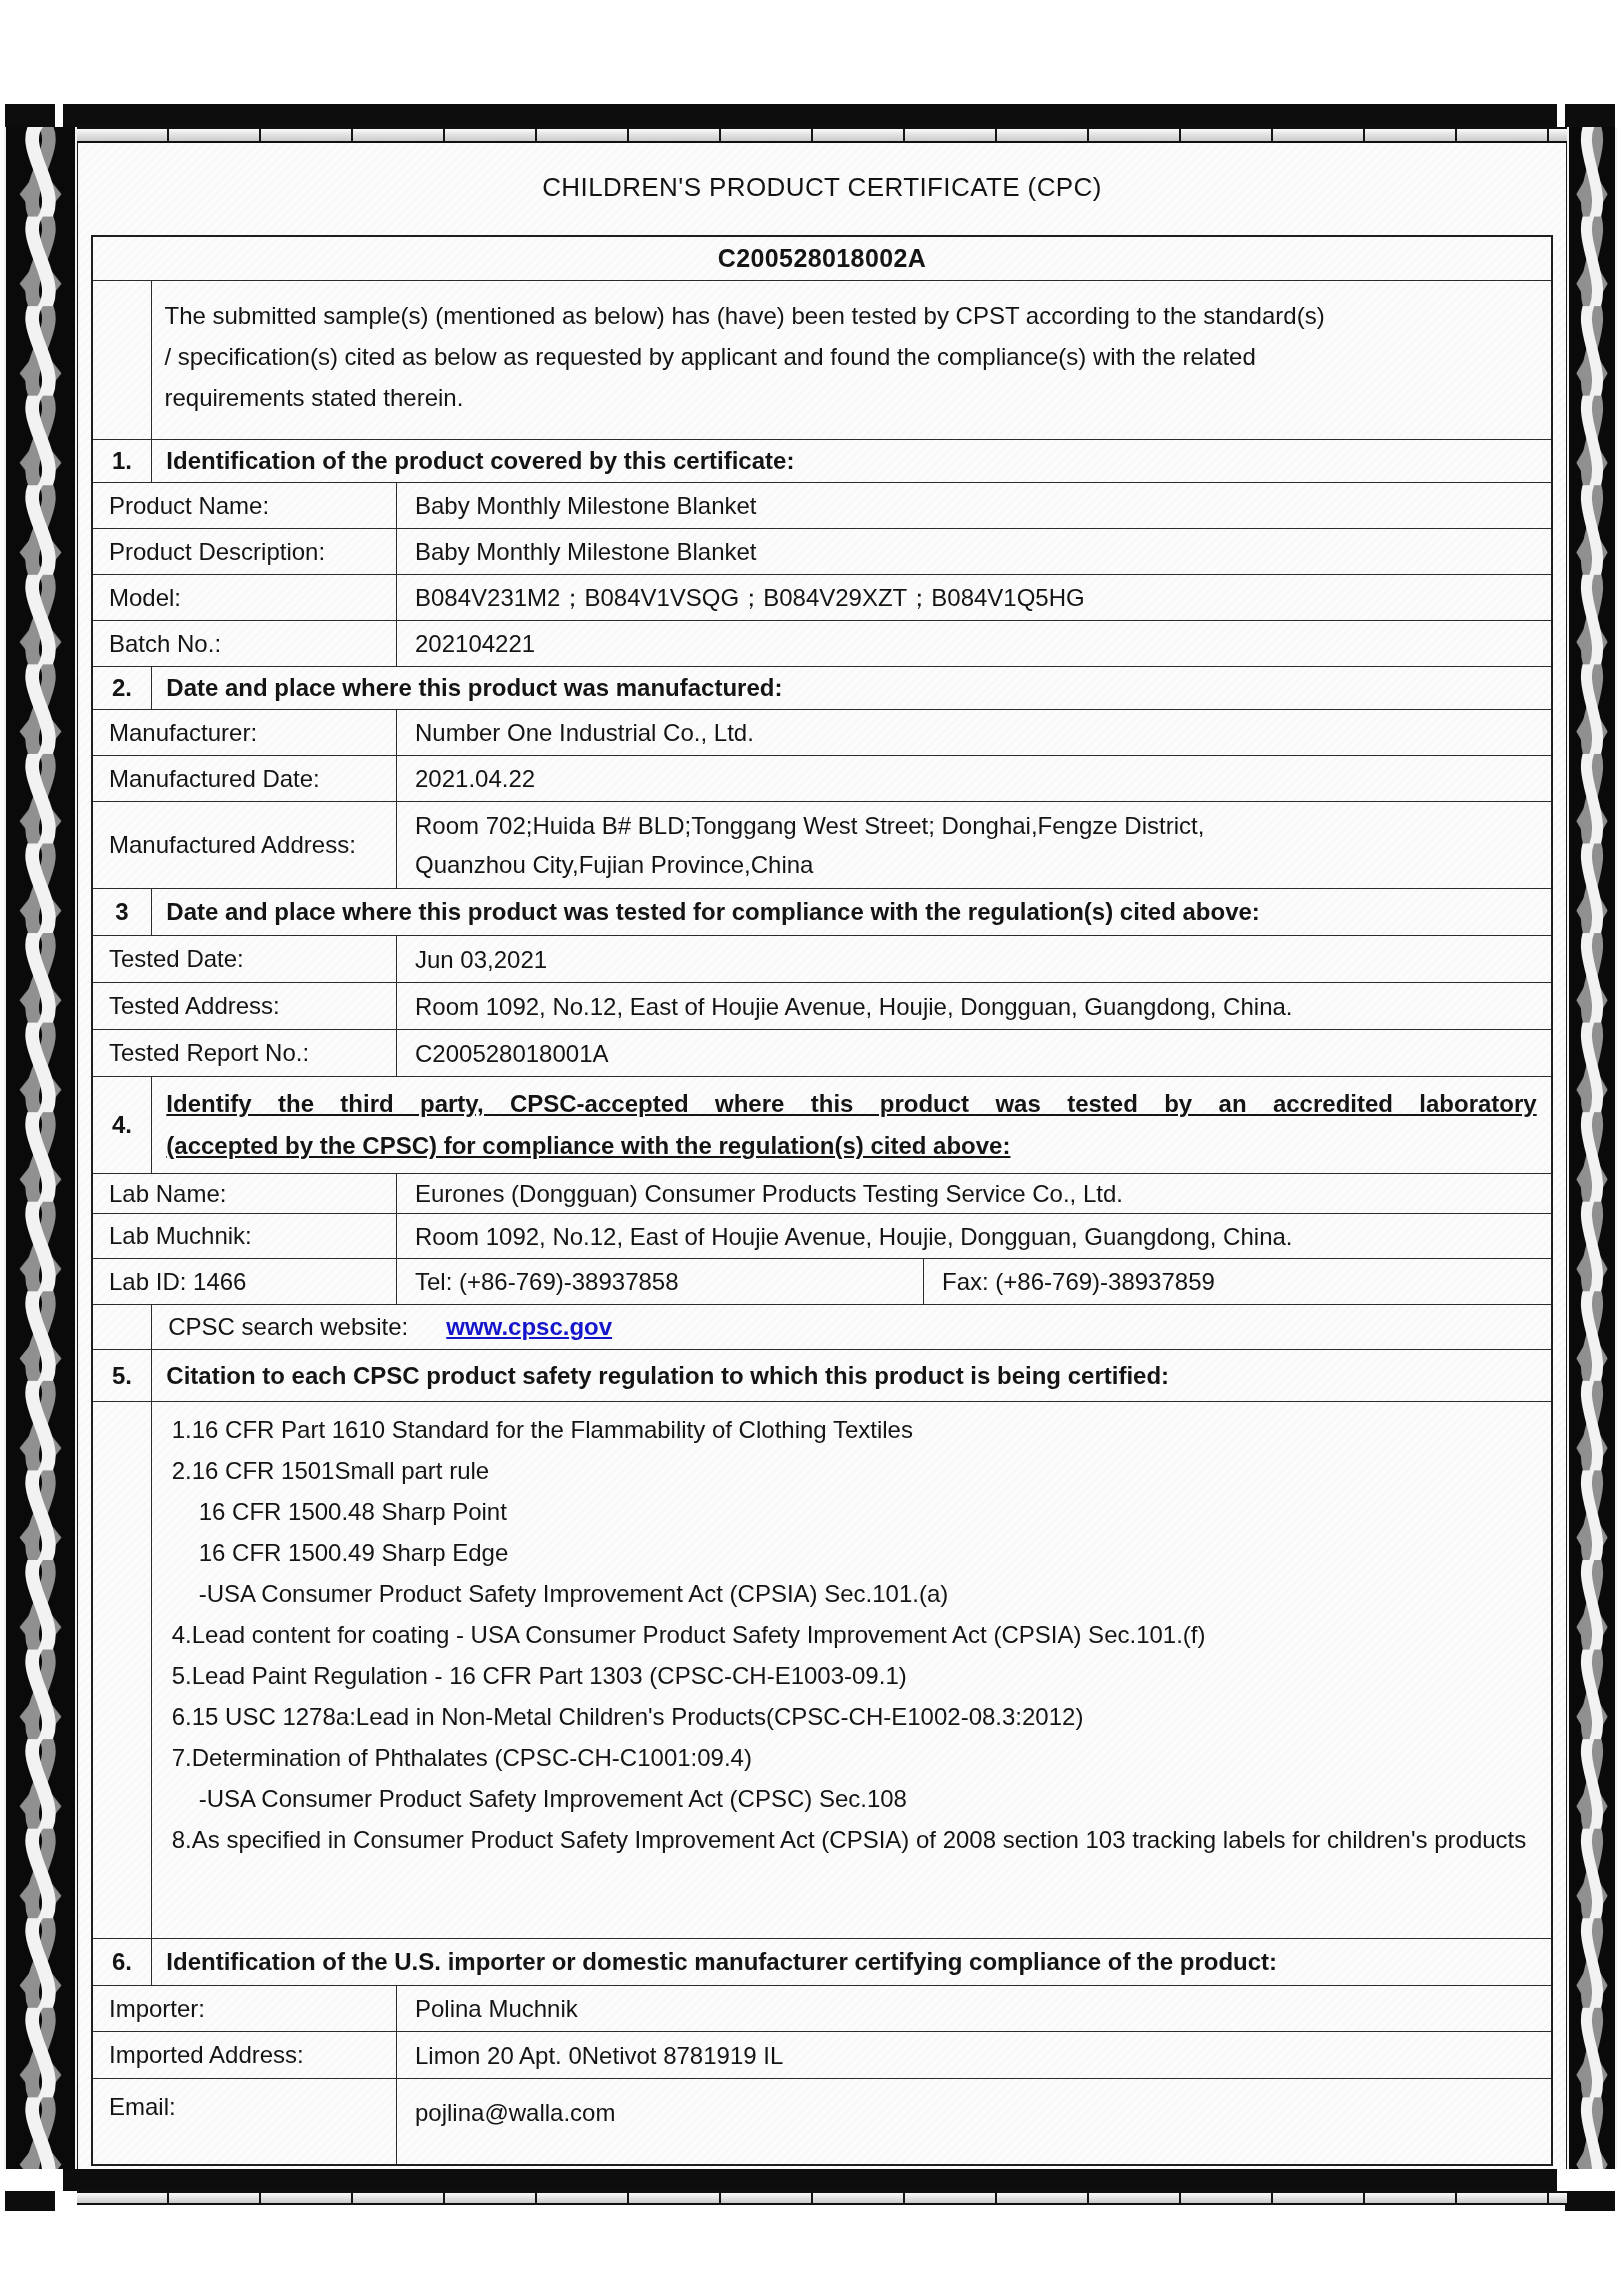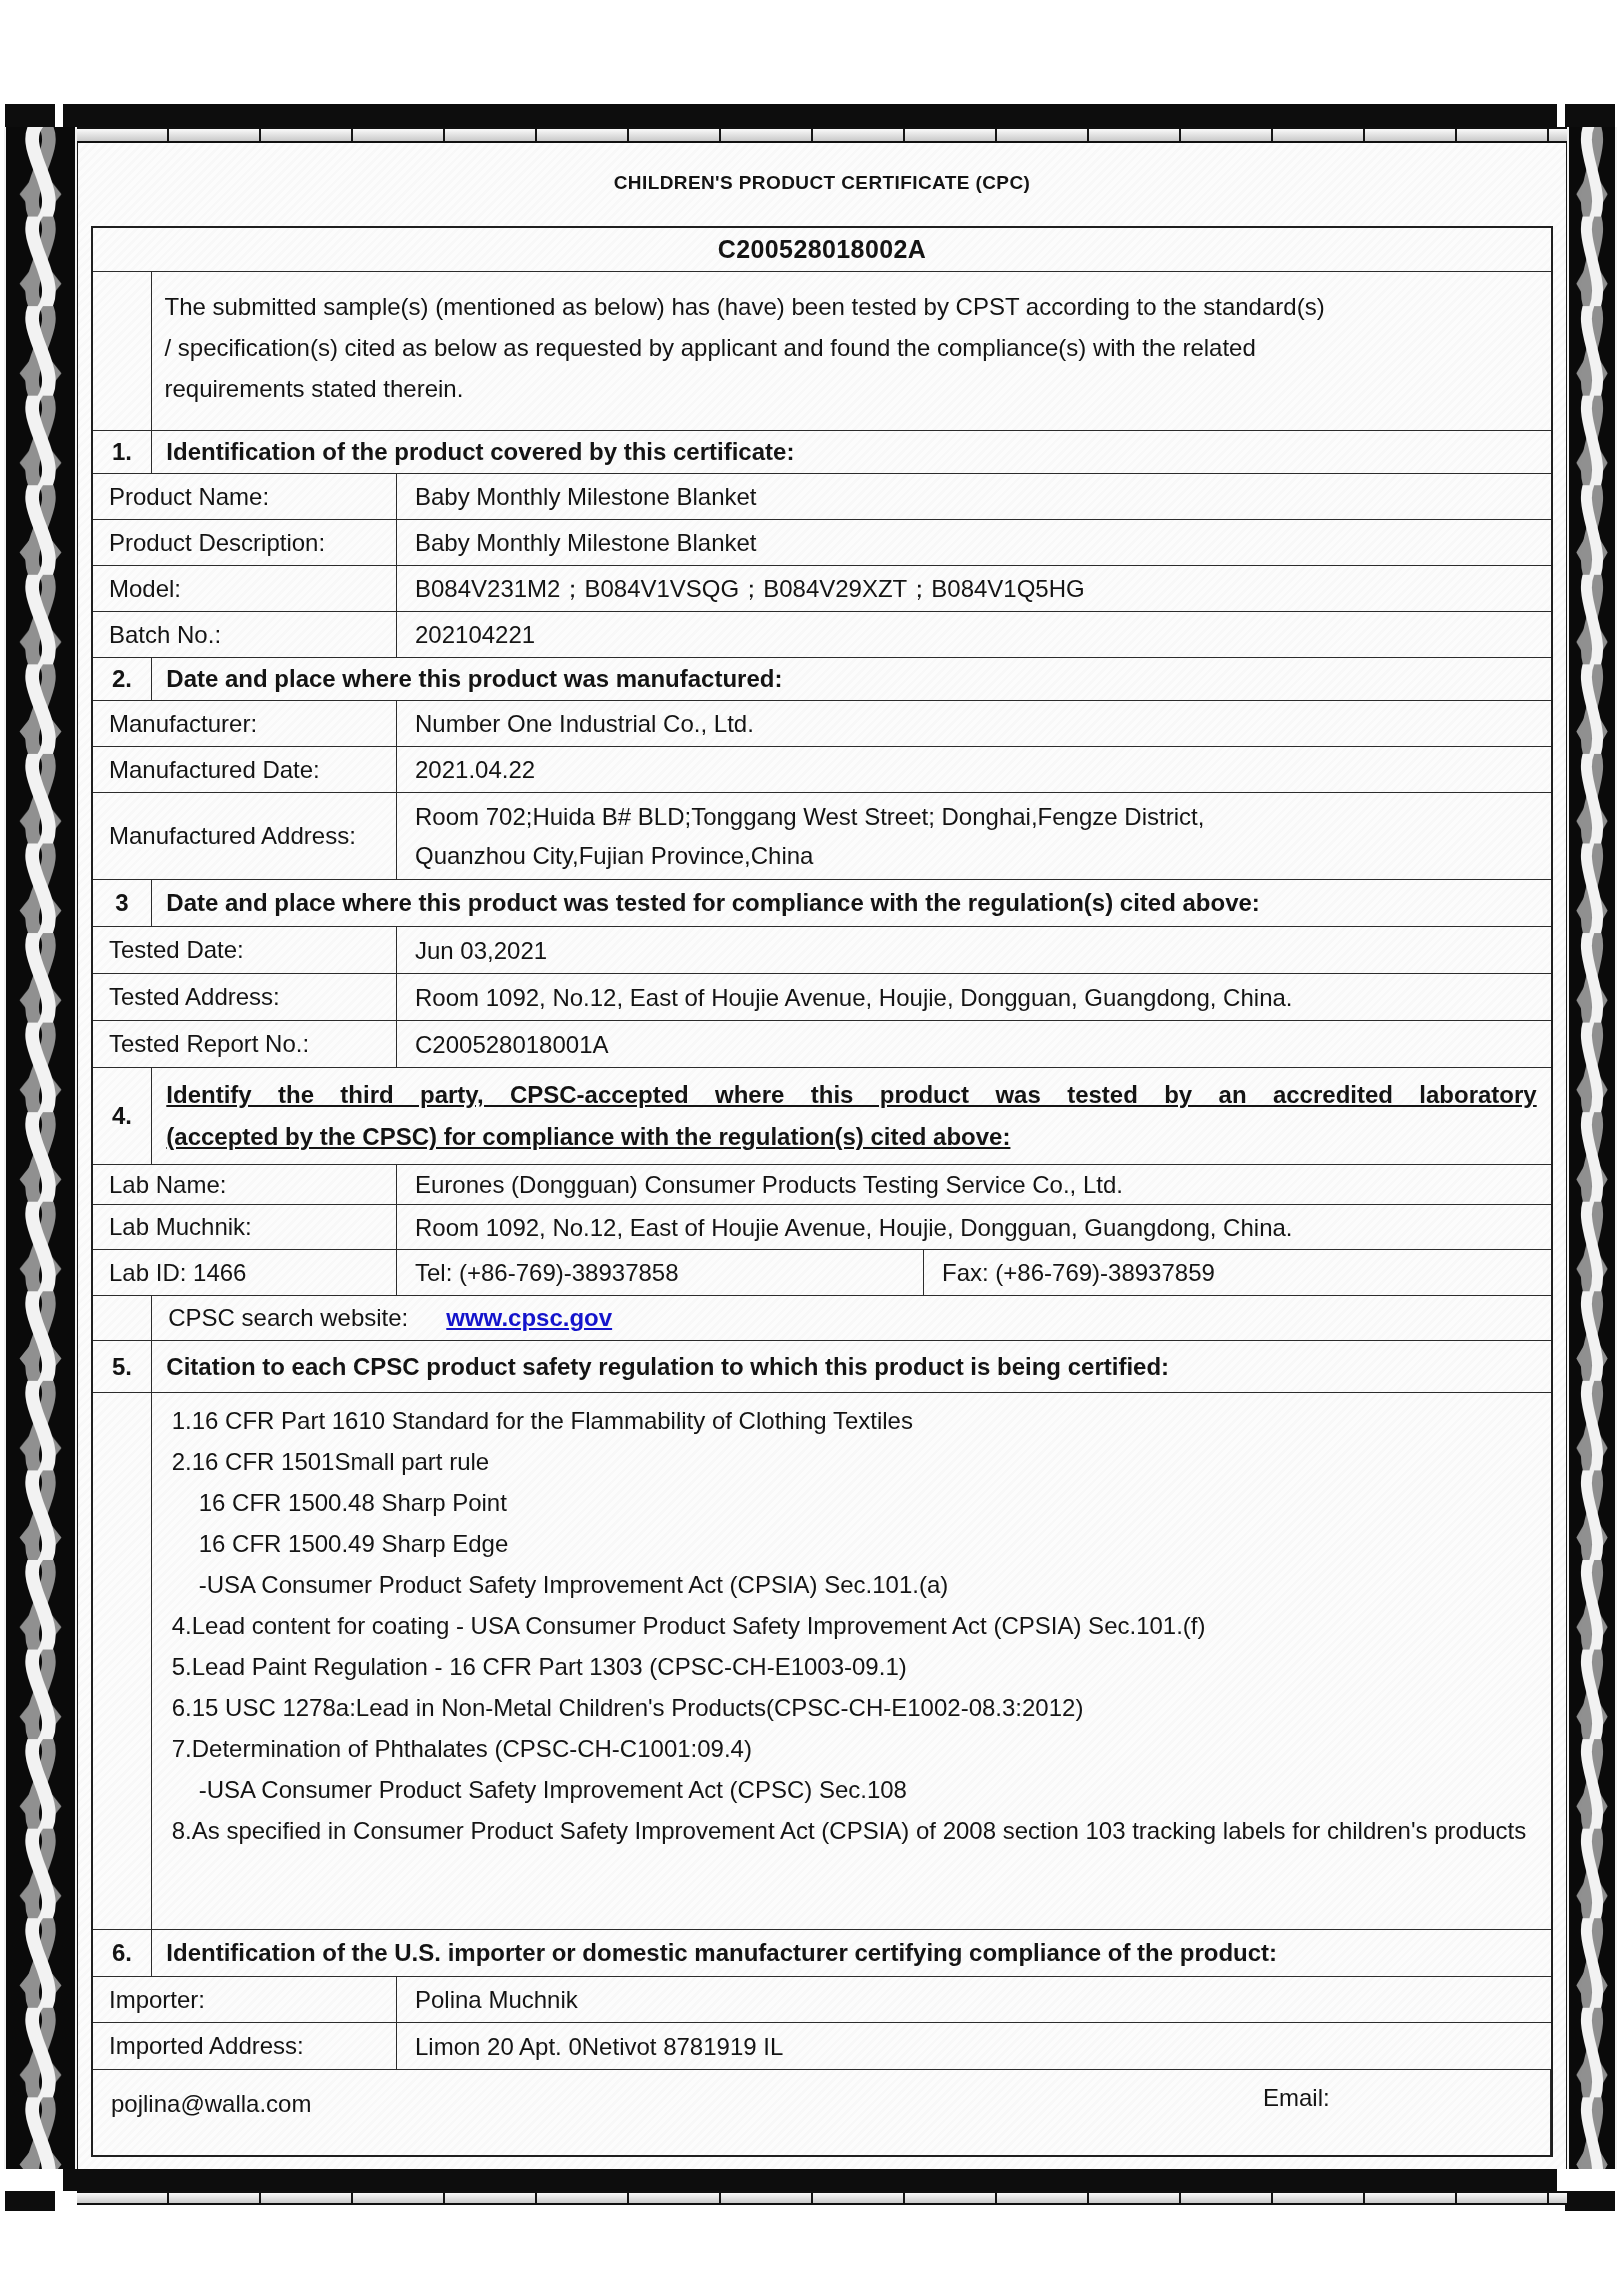--- a/index.html
+++ b/index.html
@@ -35,21 +35,21 @@
   .ornament svg { display:block; width:100%; height:100%; }
 
   
   .content { position:absolute; left:77px; top:143px; width:1490px; height:2026px;
     border-left:1.8px solid #1a1a1a; border-right:1.8px solid #1a1a1a;
     background:
       repeating-linear-gradient(135deg, rgba(0,0,0,0.015) 0 2.7px, rgba(0,0,0,0) 2.7px 6.3px),
       #fcfcfc;
   }
 
-  .title { padding-top:29px; text-align:center; font-size:19px; font-weight:bold; letter-spacing:0.4px; }
+  .title { padding-top:29px; text-align:center; font-size:26px; font-weight:normal; letter-spacing:0.4px; }
 
   .cert-table { width:1462px; height:1931px; margin:32px auto 12px;
     display:flex; flex-direction:column;
     border:2.7px solid #1f1f1f; font-size:24px; }
 
   .tr { display:flex; flex:0 0 auto; }
   .tr + .tr { border-top:1.8px solid #2c2c2c; }
 
   .rh45 {height:40px} .rh48 {height:43px} .rh50 {height:45px} .rh51 {height:46px}
   .rh52 {height:47px} .rh58 {height:52px} .rh97 {height:87px} .rh108 {height:97px}
@@ -256,20 +256,20 @@
       </div>
       <div class="tr rh51">
         <div class="td td-label">Importer:</div>
         <div class="td td-value">Polina Muchnik</div>
       </div>
       <div class="tr rh52">
         <div class="td td-label">Imported Address:</div>
         <div class="td td-value">Limon 20 Apt. 0Netivot 8781919 IL</div>
       </div>
       <div class="tr rflex">
+        <div class="td td-label vtop">Email:</div>
         <div class="td td-value vtop">pojlina@walla.com</div>
-        <div class="td td-label vtop">Email:</div>
       </div>
 
     </div>
   </div>
 </div>
 
 
 </body></html>

